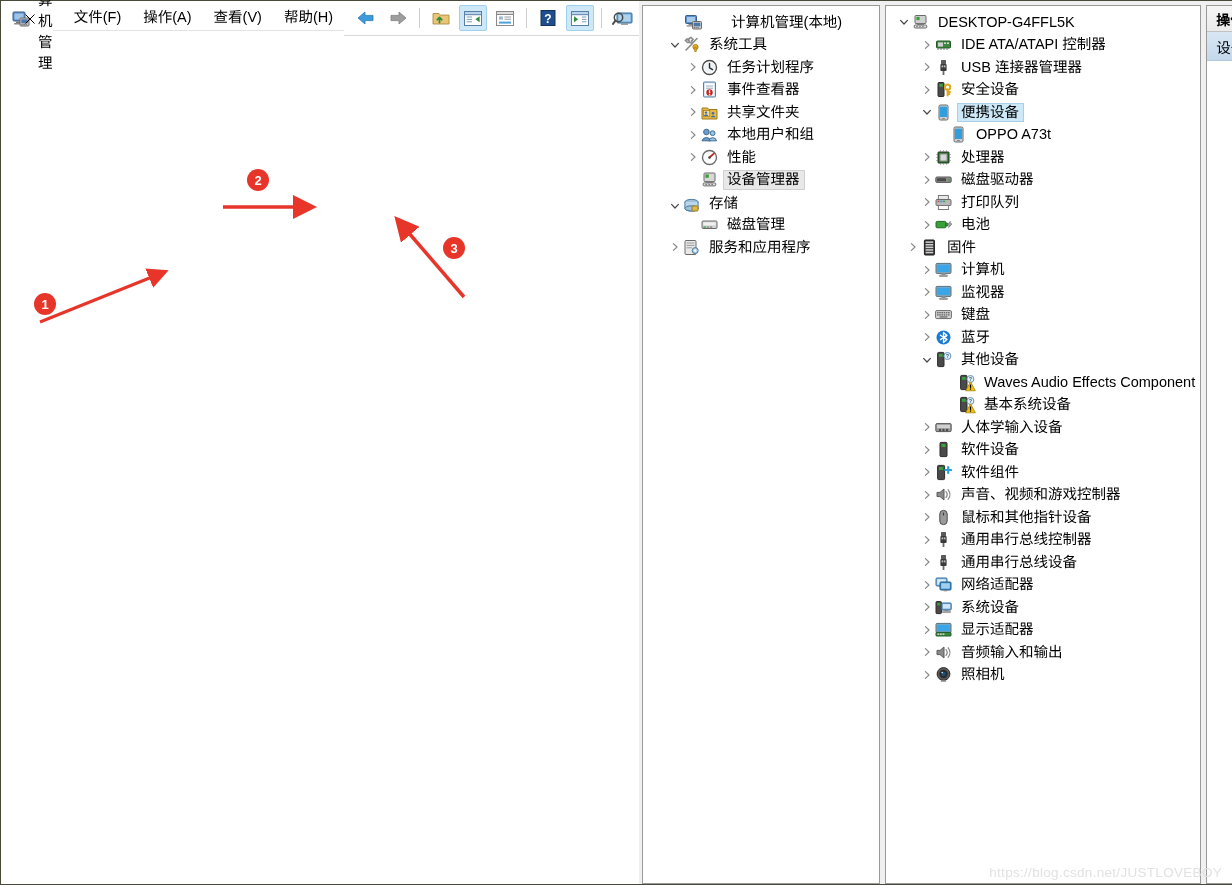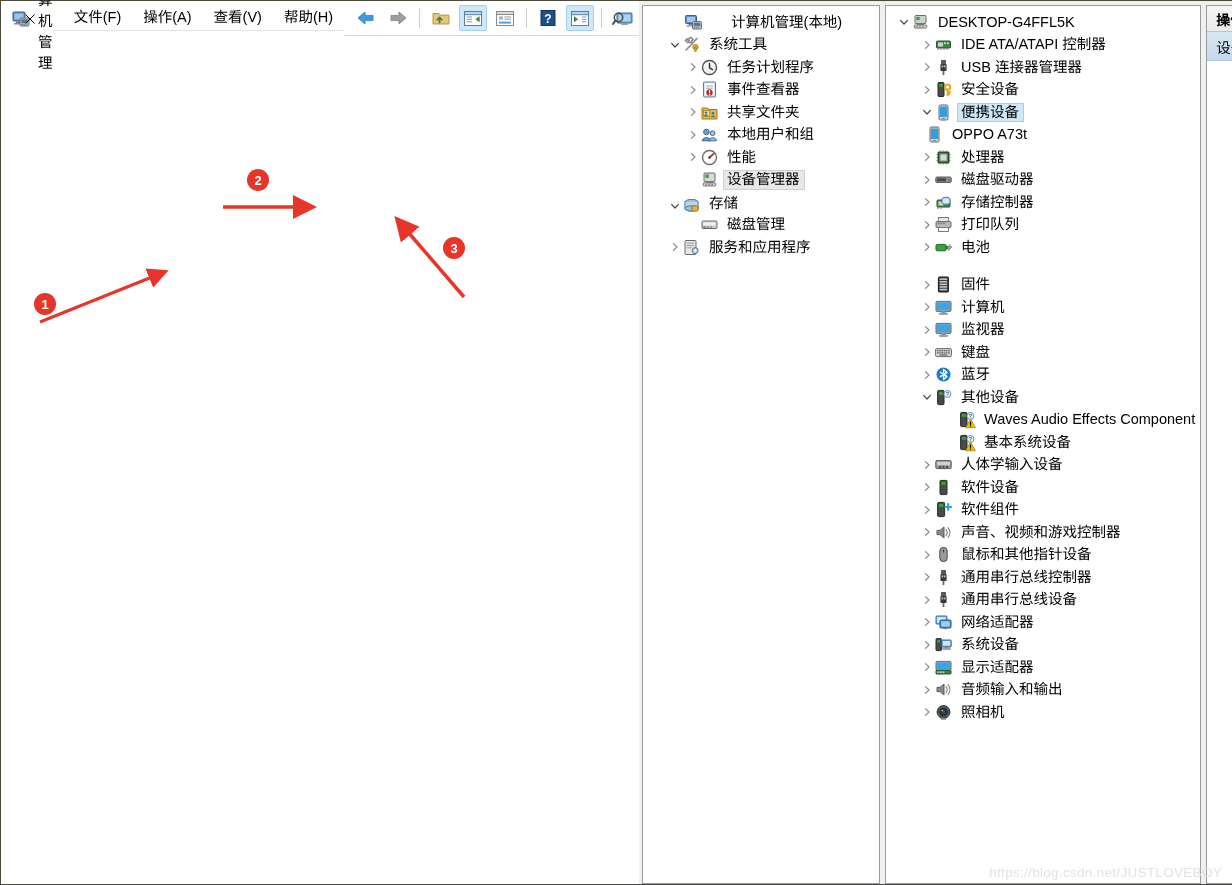--- a/index.html
+++ b/index.html
@@ -631,21 +631,21 @@
             </span>
             <span class="ico">
               <svg width="17" height="17" viewBox="0 0 17 17">
                 <rect x="4" y="1" width="9" height="15" rx="1.4" fill="#cfcfcf" stroke="#6a6a6a"></rect>
                 <rect x="5" y="2.6" width="7" height="10.4" fill="#2f9fe0"></rect>
                 <rect x="7" y="14" width="3" height="1" rx=".5" fill="#8a8a8a"></rect>
               </svg>
             </span>
             <span class="lbl">便携设备</span>
           </div>
-          <div class="row" style="padding-left: 24px;">
+          <div class="row" style="padding-left: 48px;">
             <span class="chev"></span>
             <span class="ico">
               <svg width="17" height="17" viewBox="0 0 17 17">
                 <rect x="4" y="1" width="9" height="15" rx="1.4" fill="#cfcfcf" stroke="#6a6a6a"></rect>
                 <rect x="5" y="2.6" width="7" height="10.4" fill="#2f9fe0"></rect>
                 <rect x="7" y="14" width="3" height="1" rx=".5" fill="#8a8a8a"></rect>
               </svg>
             </span>
             <span class="lbl">OPPO A73t</span>
           </div>
@@ -693,38 +693,20 @@
             <span class="lbl">磁盘驱动器</span>
           </div>
           <div class="row" style="padding-left: 33px;">
             <span class="chev">
               <svg width="10" height="10" viewBox="0 0 10 10">
                 <path d="M3.4 1.6 L7 5 L3.4 8.4" stroke="#888" stroke-width="1.2" fill="none" stroke-linecap="round" stroke-linejoin="round"></path>
               </svg>
             </span>
             <span class="ico">
               <svg width="17" height="17" viewBox="0 0 17 17">
-                <rect x="2" y="6" width="13" height="7" rx="1" fill="#39883c" stroke="#1f5a22"></rect>
-                <rect x="3.4" y="7.4" width="5" height="4.2" fill="#cfcfcf"></rect>
-                <ellipse cx="11" cy="5" rx="4" ry="1.8" fill="#bcd6ea" stroke="#4a7aa3"></ellipse>
-                <path d="M7 5 V8.5 a4 1.8 0 0 0 8 0 V5" fill="#d6e7f5" stroke="#4a7aa3"></path>
-                <line x1="3" y1="13" x2="3" y2="15" stroke="#888" stroke-width="1.2"></line>
-                <line x1="6" y1="13" x2="6" y2="15" stroke="#888" stroke-width="1.2"></line>
-              </svg>
-            </span>
-            <span class="lbl">存储控制器</span>
-          </div>
-          <div class="row" style="padding-left: 33px;">
-            <span class="chev">
-              <svg width="10" height="10" viewBox="0 0 10 10">
-                <path d="M3.4 1.6 L7 5 L3.4 8.4" stroke="#888" stroke-width="1.2" fill="none" stroke-linecap="round" stroke-linejoin="round"></path>
-              </svg>
-            </span>
-            <span class="ico">
-              <svg width="17" height="17" viewBox="0 0 17 17">
                 <rect x="3.4" y="1.5" width="10" height="4" fill="#e8e8e8" stroke="#7a7a7a"></rect>
                 <rect x="1" y="5.5" width="15" height="6" rx="1" fill="#b8b8b8" stroke="#6a6a6a"></rect>
                 <rect x="2.4" y="6.6" width="2.2" height="1.6" fill="#e05a3a"></rect>
                 <rect x="5.2" y="6.6" width="2.2" height="1.6" fill="#3aa0e0"></rect>
                 <rect x="8" y="6.6" width="2.2" height="1.6" fill="#3ab04a"></rect>
                 <rect x="3.4" y="11.5" width="10" height="4" fill="#fff" stroke="#7a7a7a"></rect>
               </svg>
             </span>
             <span class="lbl">打印队列</span>
           </div>
@@ -736,21 +718,21 @@
             </span>
             <span class="ico">
               <svg width="17" height="17" viewBox="0 0 17 17">
                 <rect x="1" y="5.4" width="10" height="6.4" rx="1.2" fill="#39a03a" stroke="#1f6a20"></rect>
                 <rect x="11" y="7.2" width="1.8" height="2.8" rx=".5" fill="#39a03a" stroke="#1f6a20"></rect>
                 <path d="M12.4 8.6 l3 -3.2 l-0.6 2.4 l2.2 0 l-3.4 3.8 l0.7 -2.6 Z" fill="#b8b8b8" stroke="#6a6a6a" stroke-width=".7"></path>
               </svg>
             </span>
             <span class="lbl">电池</span>
           </div>
-          <div class="row" style="padding-left: 33px; margin-top: 15px;">
+          <div class="row" style="padding-left: 19px;">
             <span class="chev">
               <svg width="10" height="10" viewBox="0 0 10 10">
                 <path d="M3.4 1.6 L7 5 L3.4 8.4" stroke="#888" stroke-width="1.2" fill="none" stroke-linecap="round" stroke-linejoin="round"></path>
               </svg>
             </span>
             <span class="ico">
               <svg width="17" height="17" viewBox="0 0 17 17">
                 <rect x="3.4" y="1" width="10" height="15" rx=".8" fill="#3a3a3a" stroke="#1a1a1a"></rect>
                 <g fill="#cfcfcf">
                   <rect x="4.6" y="2.4" width="7.6" height="1.5"></rect>

